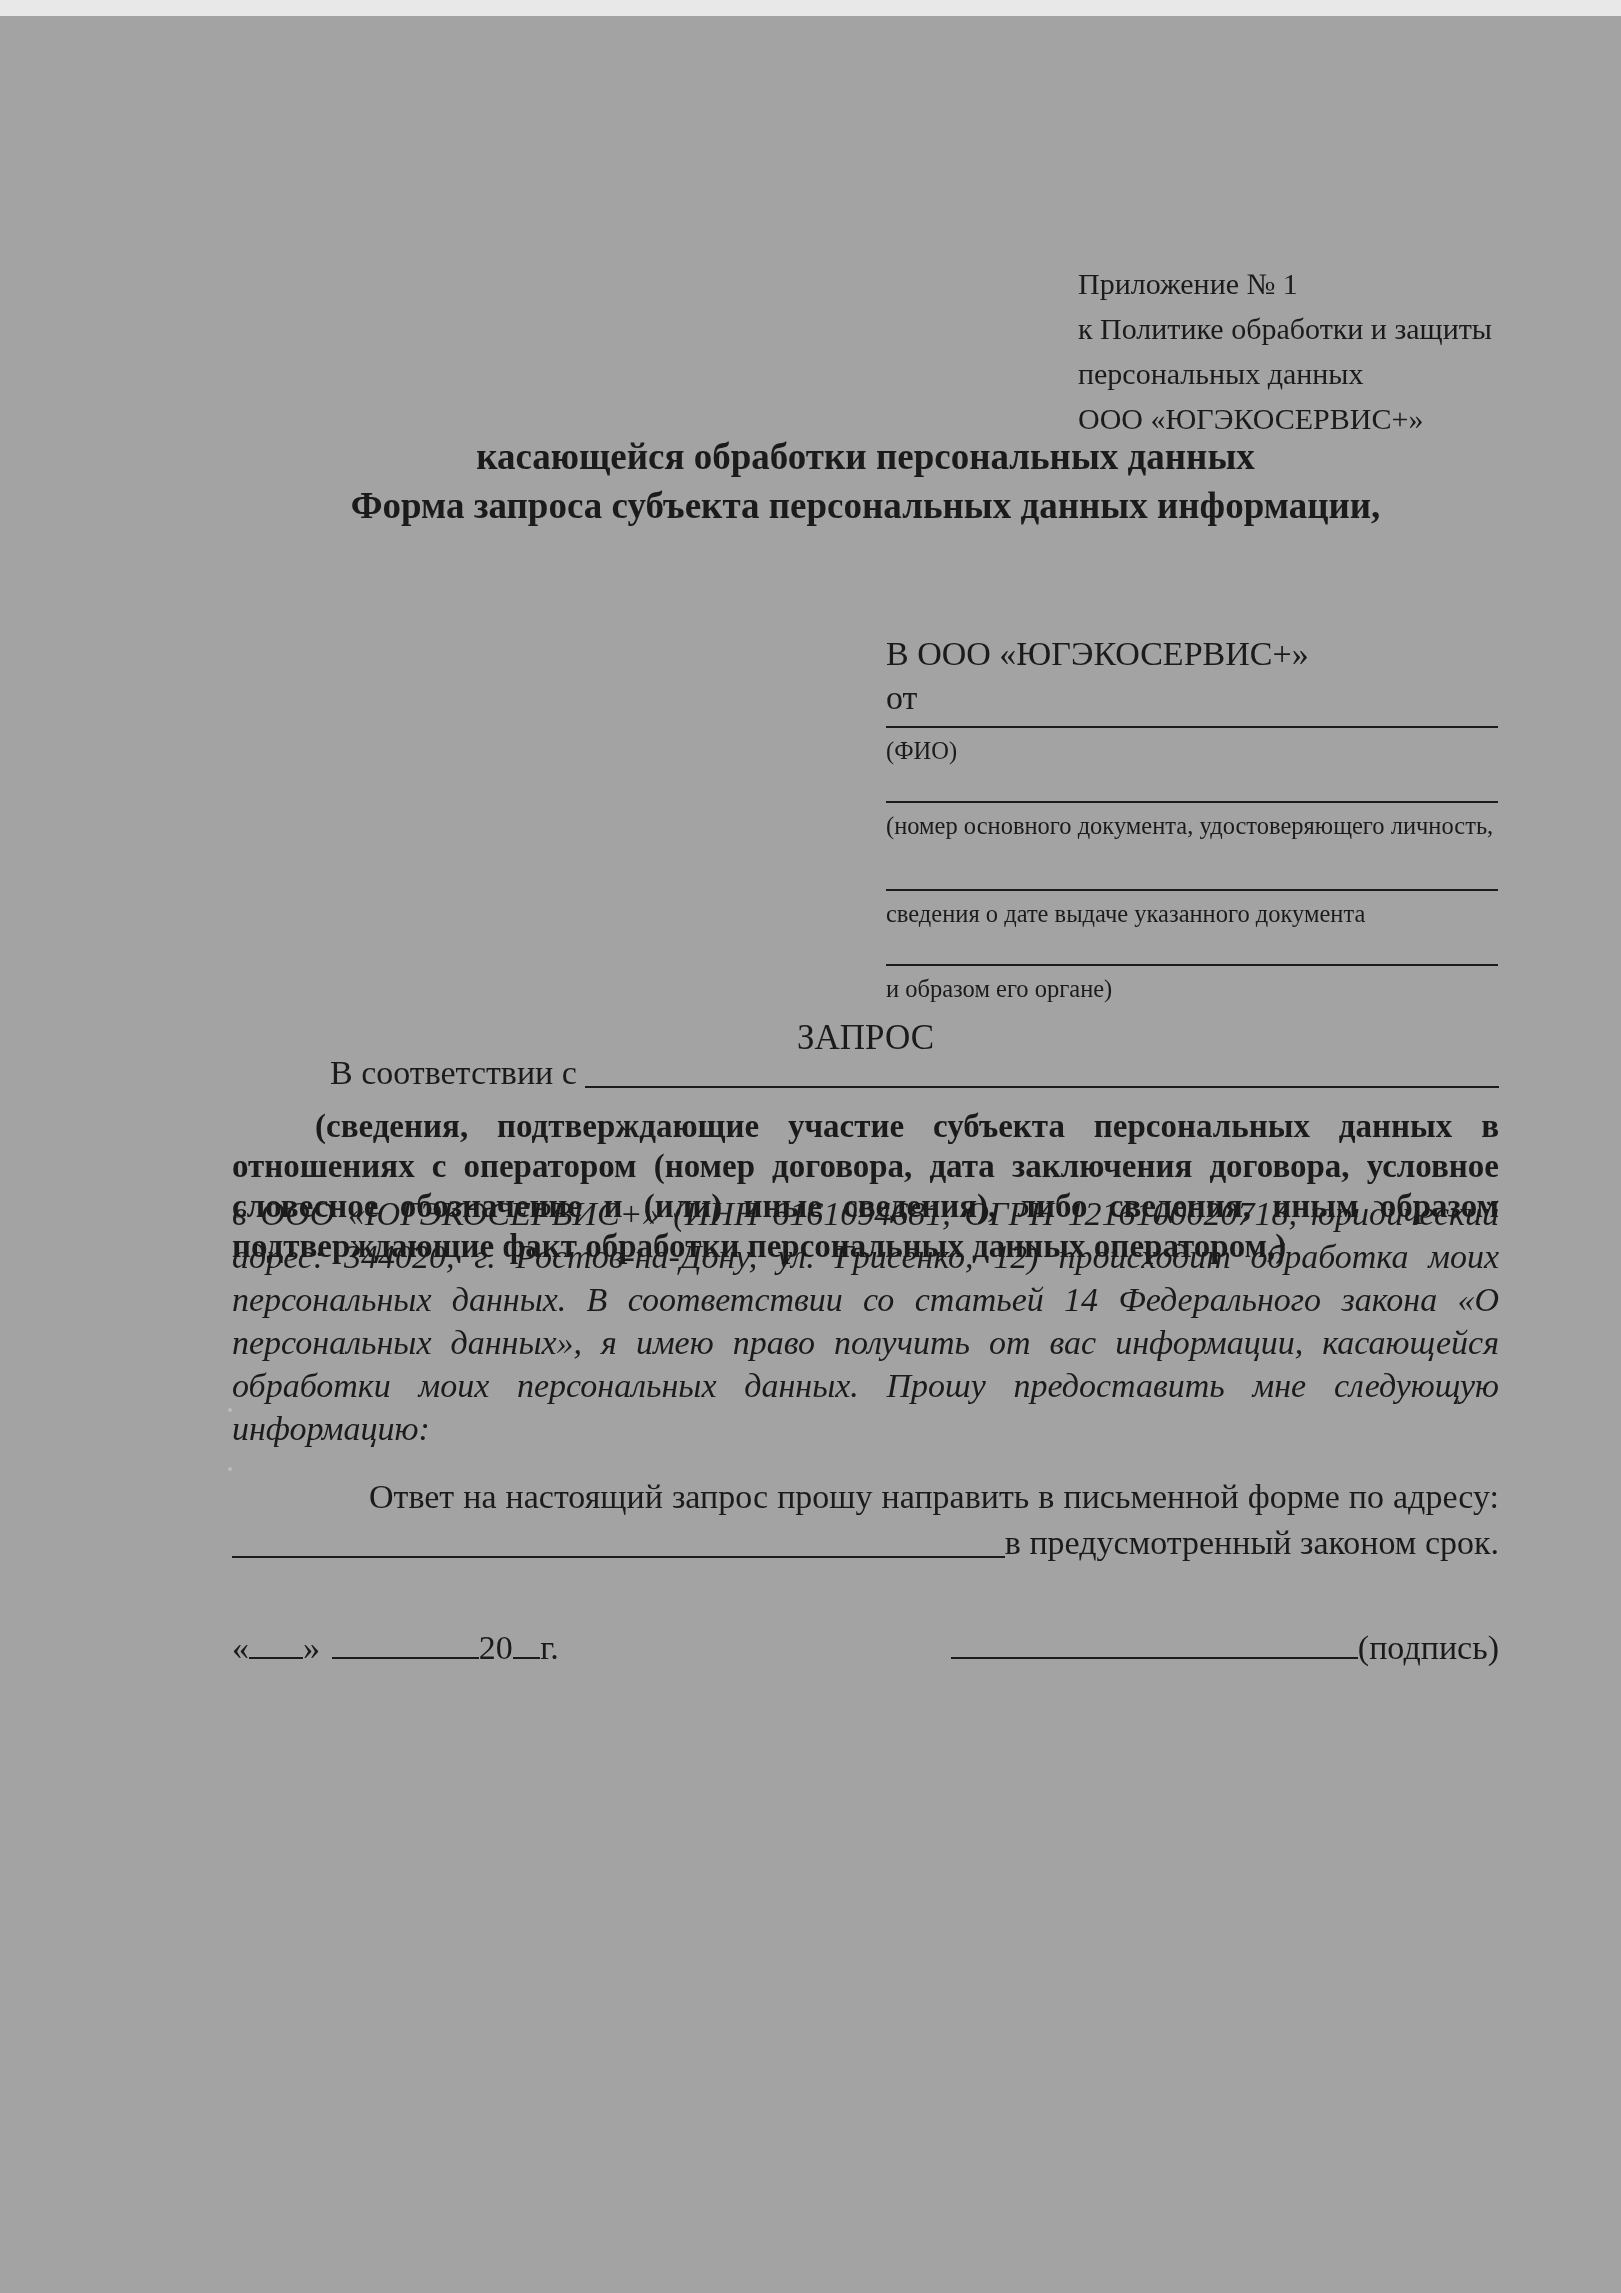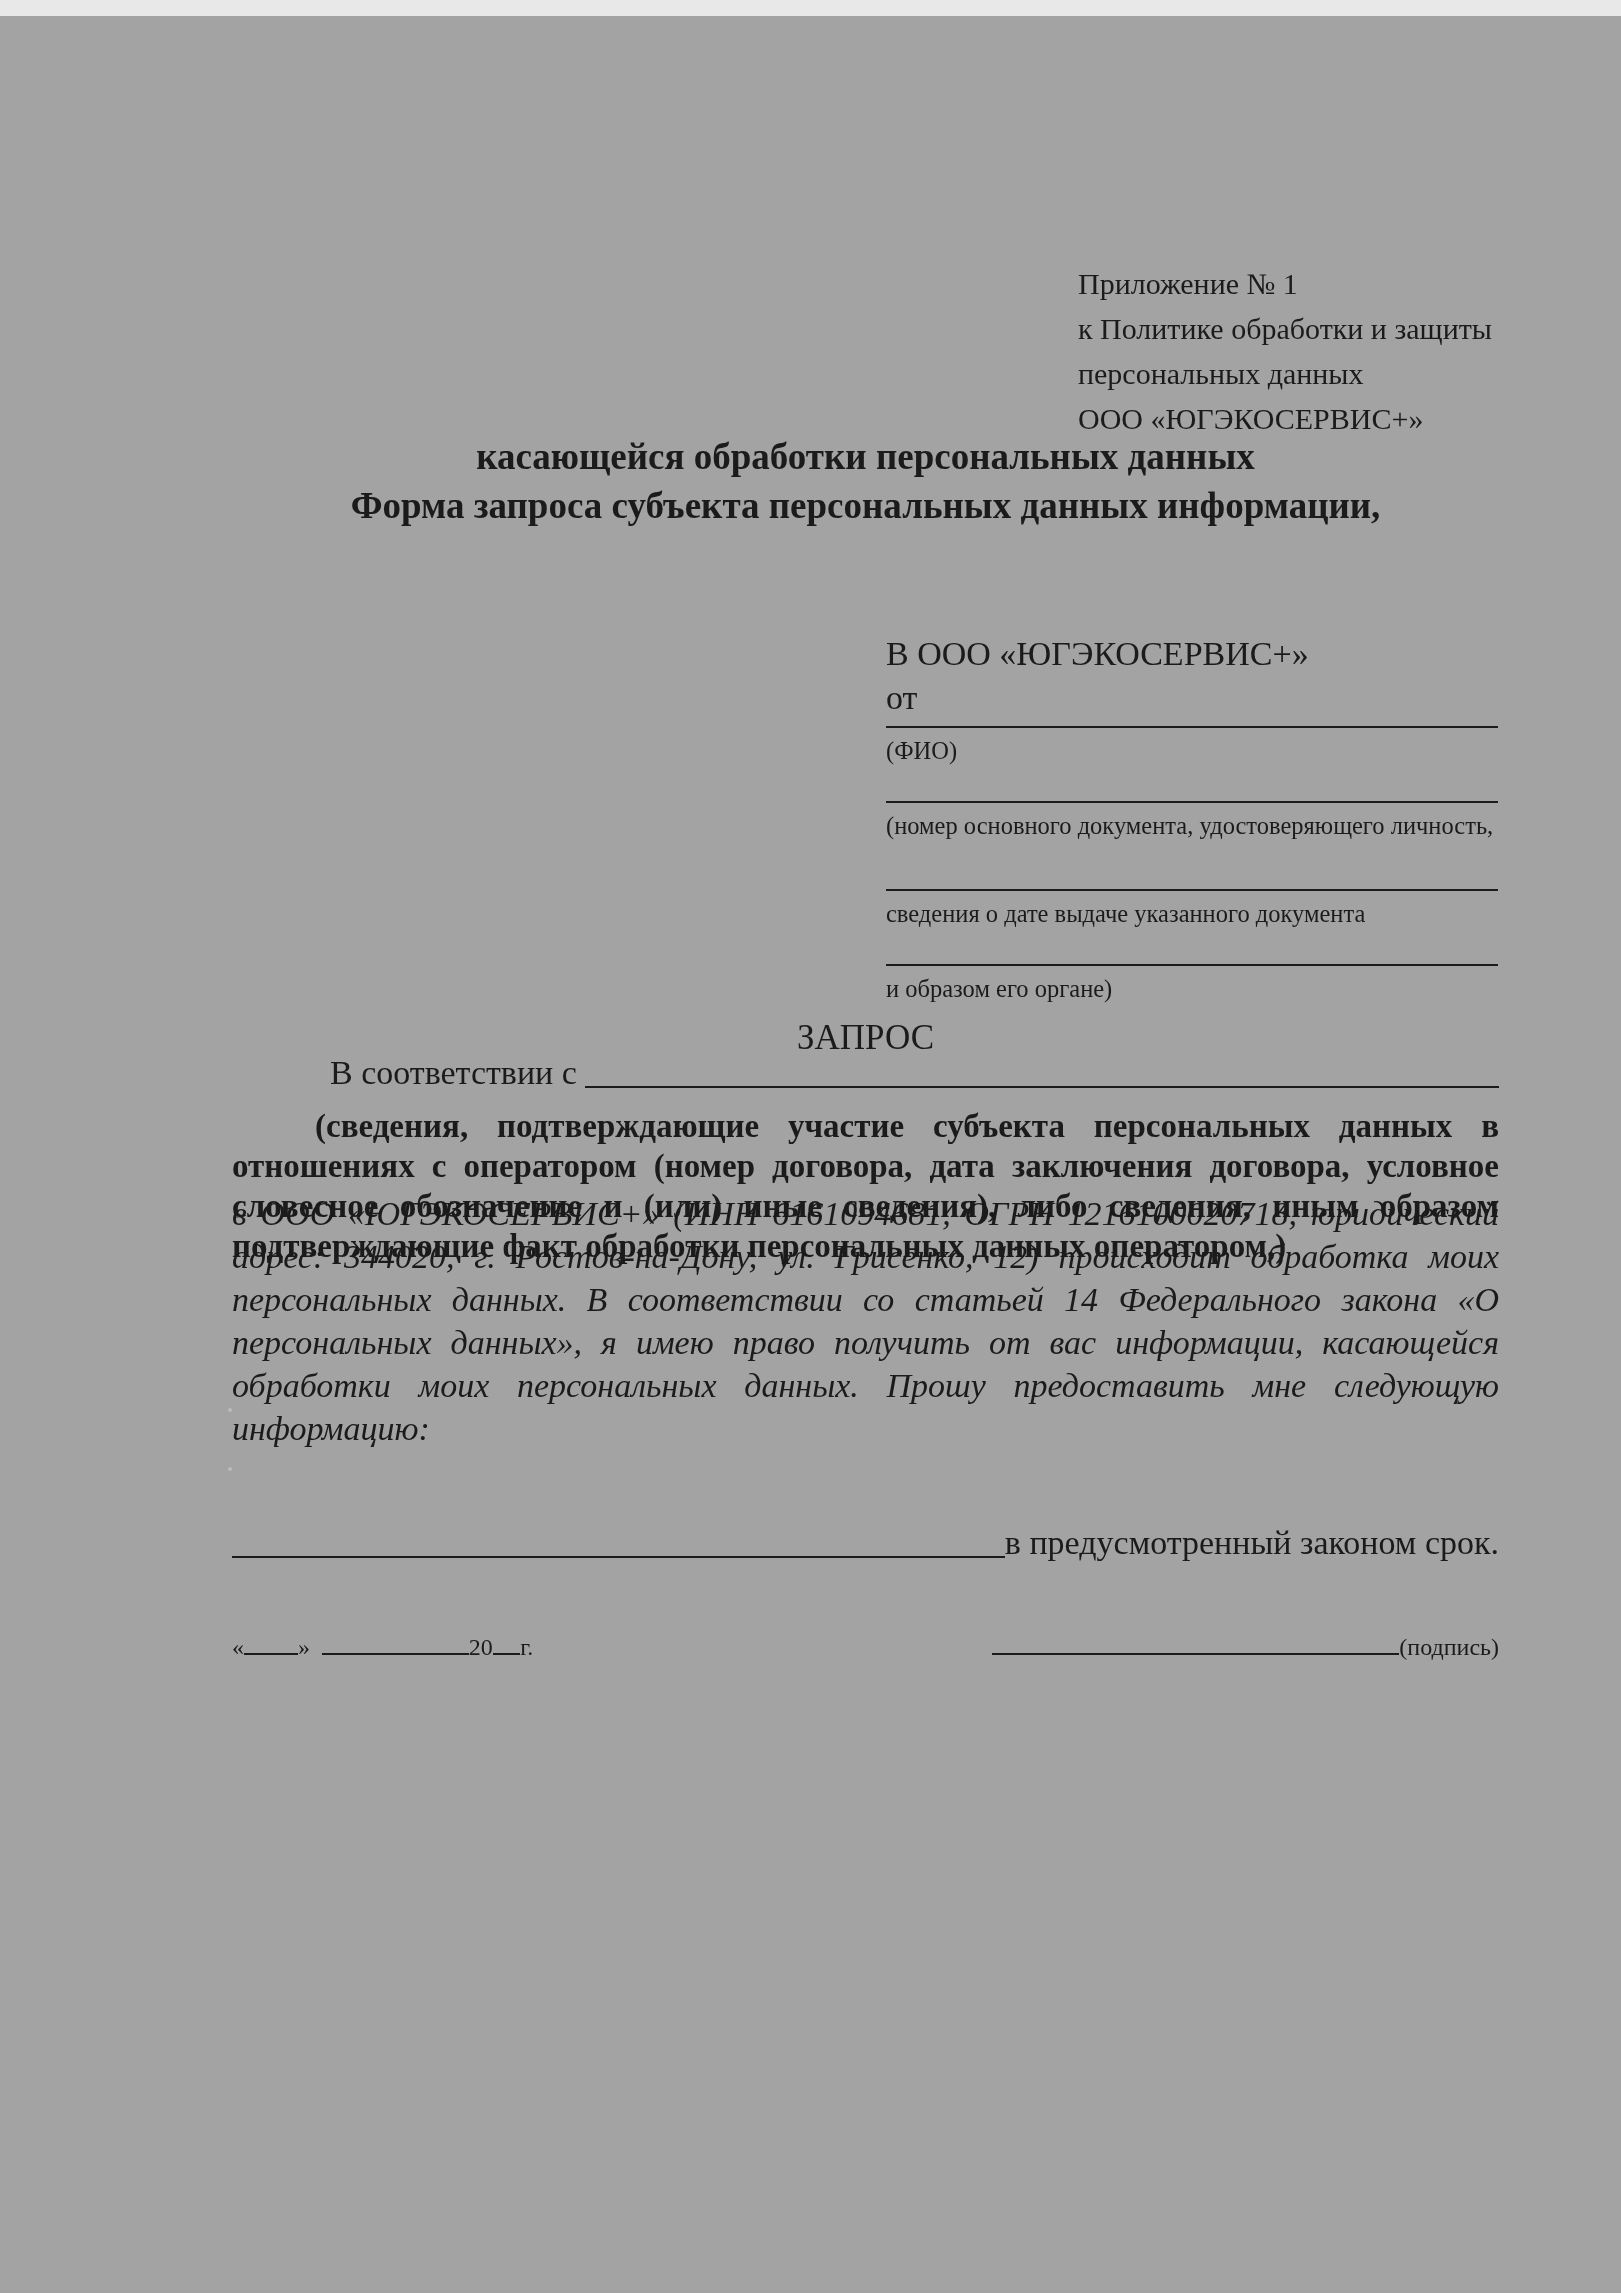--- a/index.html
+++ b/index.html
@@ -150,21 +150,21 @@
 
   
   .footer-row {
     position: absolute;
     left: 232px;
     width: 1267px;
     top: 1609px;
     display: flex;
     justify-content: space-between;
     align-items: baseline;
-    font-size: 24px;
+    font-size: 34px;
     line-height: 45px;
   }
   .blank {
     display: inline-block;
     border-bottom: 2.9px solid #1b1b1b;
     height: 2px;
   }
   .b-day  { width: 54px; }
   .b-month{ width: 147px; margin-left: 11.8px; }
   .b-year { width: 27.4px; }
@@ -213,20 +213,21 @@
     <span class="lead-blank"></span>
   </div>
 
   <div class="lead-caption">(сведения, подтверждающие участие субъекта персональных данных в отношениях с оператором (номер договора, дата заключения договора, условное словесное обозначение и (или) иные сведения), либо сведения, иным образом подтверждающие факт обработки персональных данных оператором,)</div>
 
   <div class="body-par">в ООО «ЮГЭКОСЕРВИС+» (ИНН 6161094681, ОГРН 1216100020718, юридический адрес: 344020, г. Ростов-на-Дону, ул. Грисенко, 12) происходит обработка моих персональных данных. В соответствии со статьей 14 Федерального закона «О персональных данных», я имею право получить от вас информации, касающейся обработки моих персональных данных. Прошу предоставить мне следующую информацию:</div>
 
   <div class="artifact-dot dot1"></div>
   <div class="artifact-dot dot2"></div>
 
+  <div class="reply-line1">Ответ на настоящий запрос прошу направить в письменной форме по адресу:</div>
   <div class="reply-line2">
     <span class="reply-blank"></span>
     <span class="reply-tail">в предусмотренный законом срок.</span>
   </div>
 
   <div class="footer-row">
     <span class="footer-left">
       <span>«</span><span class="blank b-day"></span><span>»</span><span class="blank b-month"></span><span>20</span><span class="blank b-year"></span><span>г.</span>
     </span>
     <span class="footer-right">

